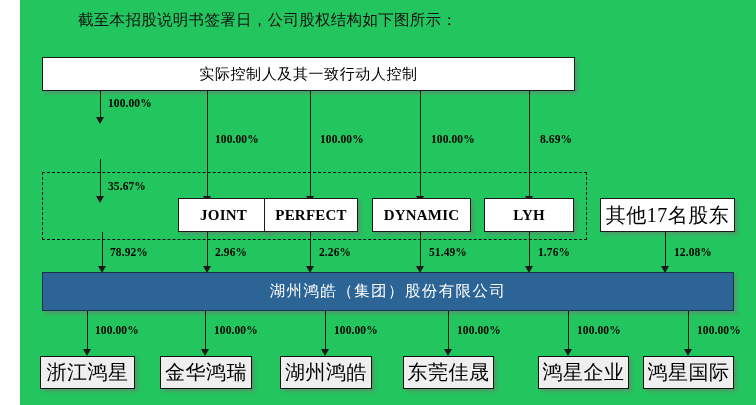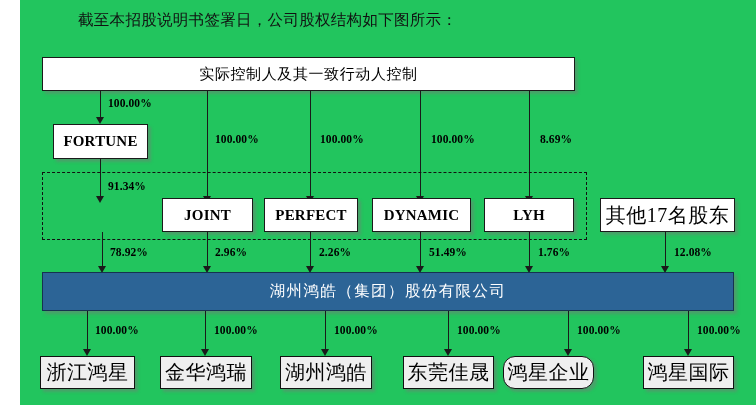--- a/index.html
+++ b/index.html
@@ -136,32 +136,29 @@
   <div class="pct" style="left:300px; top:133px;">100.00%</div>
 
   <div class="vline" style="left:400px; top:91px; height:105px;"></div>
   <div class="arrow" style="left:395.5px; top:196px;"></div>
   <div class="pct" style="left:411px; top:133px;">100.00%</div>
 
   <div class="vline" style="left:509px; top:91px; height:105px;"></div>
   <div class="arrow" style="left:504.5px; top:196px;"></div>
   <div class="pct" style="left:520px; top:133px;">8.69%</div>
 
-  <div class="box box-en" id="box-fortune" style="left:33px; top:124px; width:95px; height:35px;">
-    <span>FORTUNE</span>
-  </div>
 
   <div class="vline" style="left:80px; top:159px; height:37px;"></div>
   <div class="arrow" style="left:75.5px; top:196px;"></div>
-  <div class="pct" style="left:88px; top:180px;">91.34%</div>
+  <div class="pct" style="left:88px; top:180px;">35.67%</div>
 
   <div id="dashed-group"></div>
 
 
-  <div class="box box-en" style="left:142px; top:198px; width:91px; height:34px;">
+  <div class="box box-en" style="left:158px; top:198px; width:91px; height:34px;">
     <span>JOINT</span>
   </div>
 
   <div class="box box-en" style="left:244px; top:198px; width:94px; height:34px;">
     <span>PERFECT</span>
   </div>
 
   <div class="box box-en" style="left:464px; top:198px; width:90px; height:34px;">
     <span>LYH</span>
   </div>
@@ -235,21 +232,21 @@
   </div>
 
   <div class="box box-cn box-gray" style="left:260px; top:356px; width:92px; height:33px;">
     <span>湖州鸿皓</span>
   </div>
 
   <div class="box box-cn box-gray" style="left:383px; top:356px; width:91px; height:33px;">
     <span>东莞佳晟</span>
   </div>
 
-  <div class="box box-cn box-gray" style="left:483px; top:356px; width:91px; height:33px;border-radius:12px;">
+  <div class="box box-cn box-gray" style="left:518px; top:356px; width:91px; height:33px;">
     <span>鸿星企业</span>
   </div>
 
   <div class="box box-cn box-gray" style="left:623px; top:356px; width:91px; height:33px;">
     <span>鸿星国际</span>
   </div>
 
 </div>
 
 </body></html>

